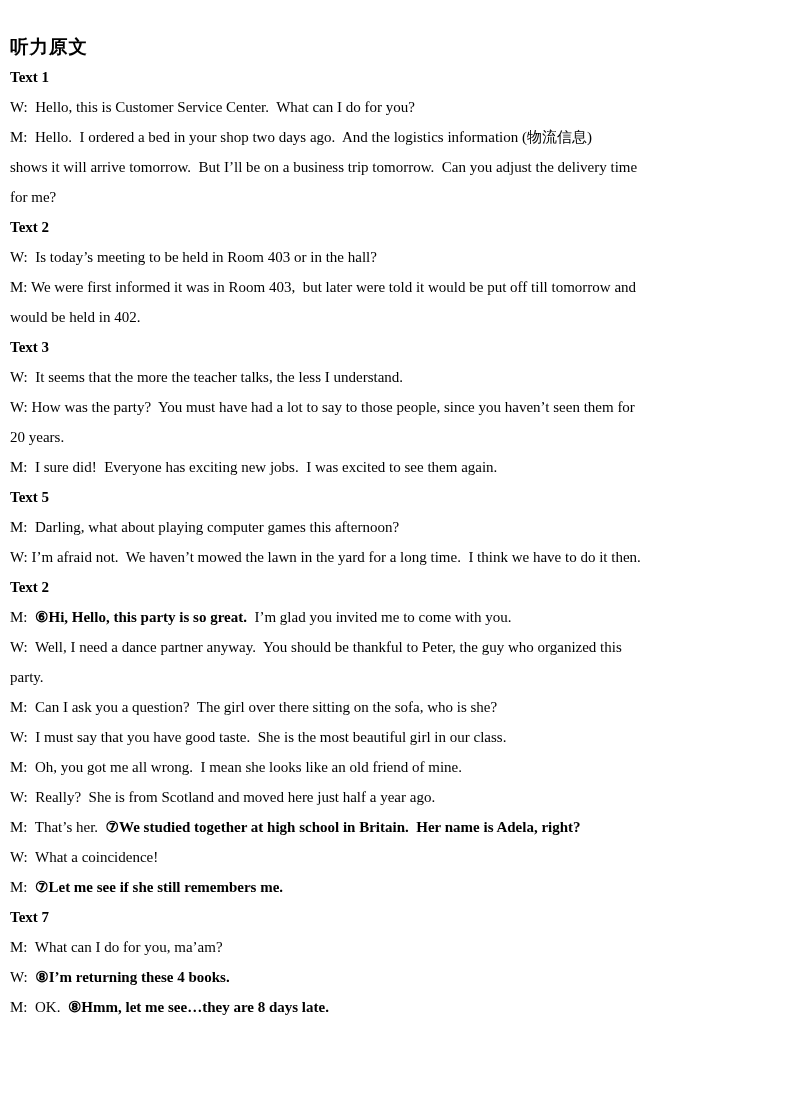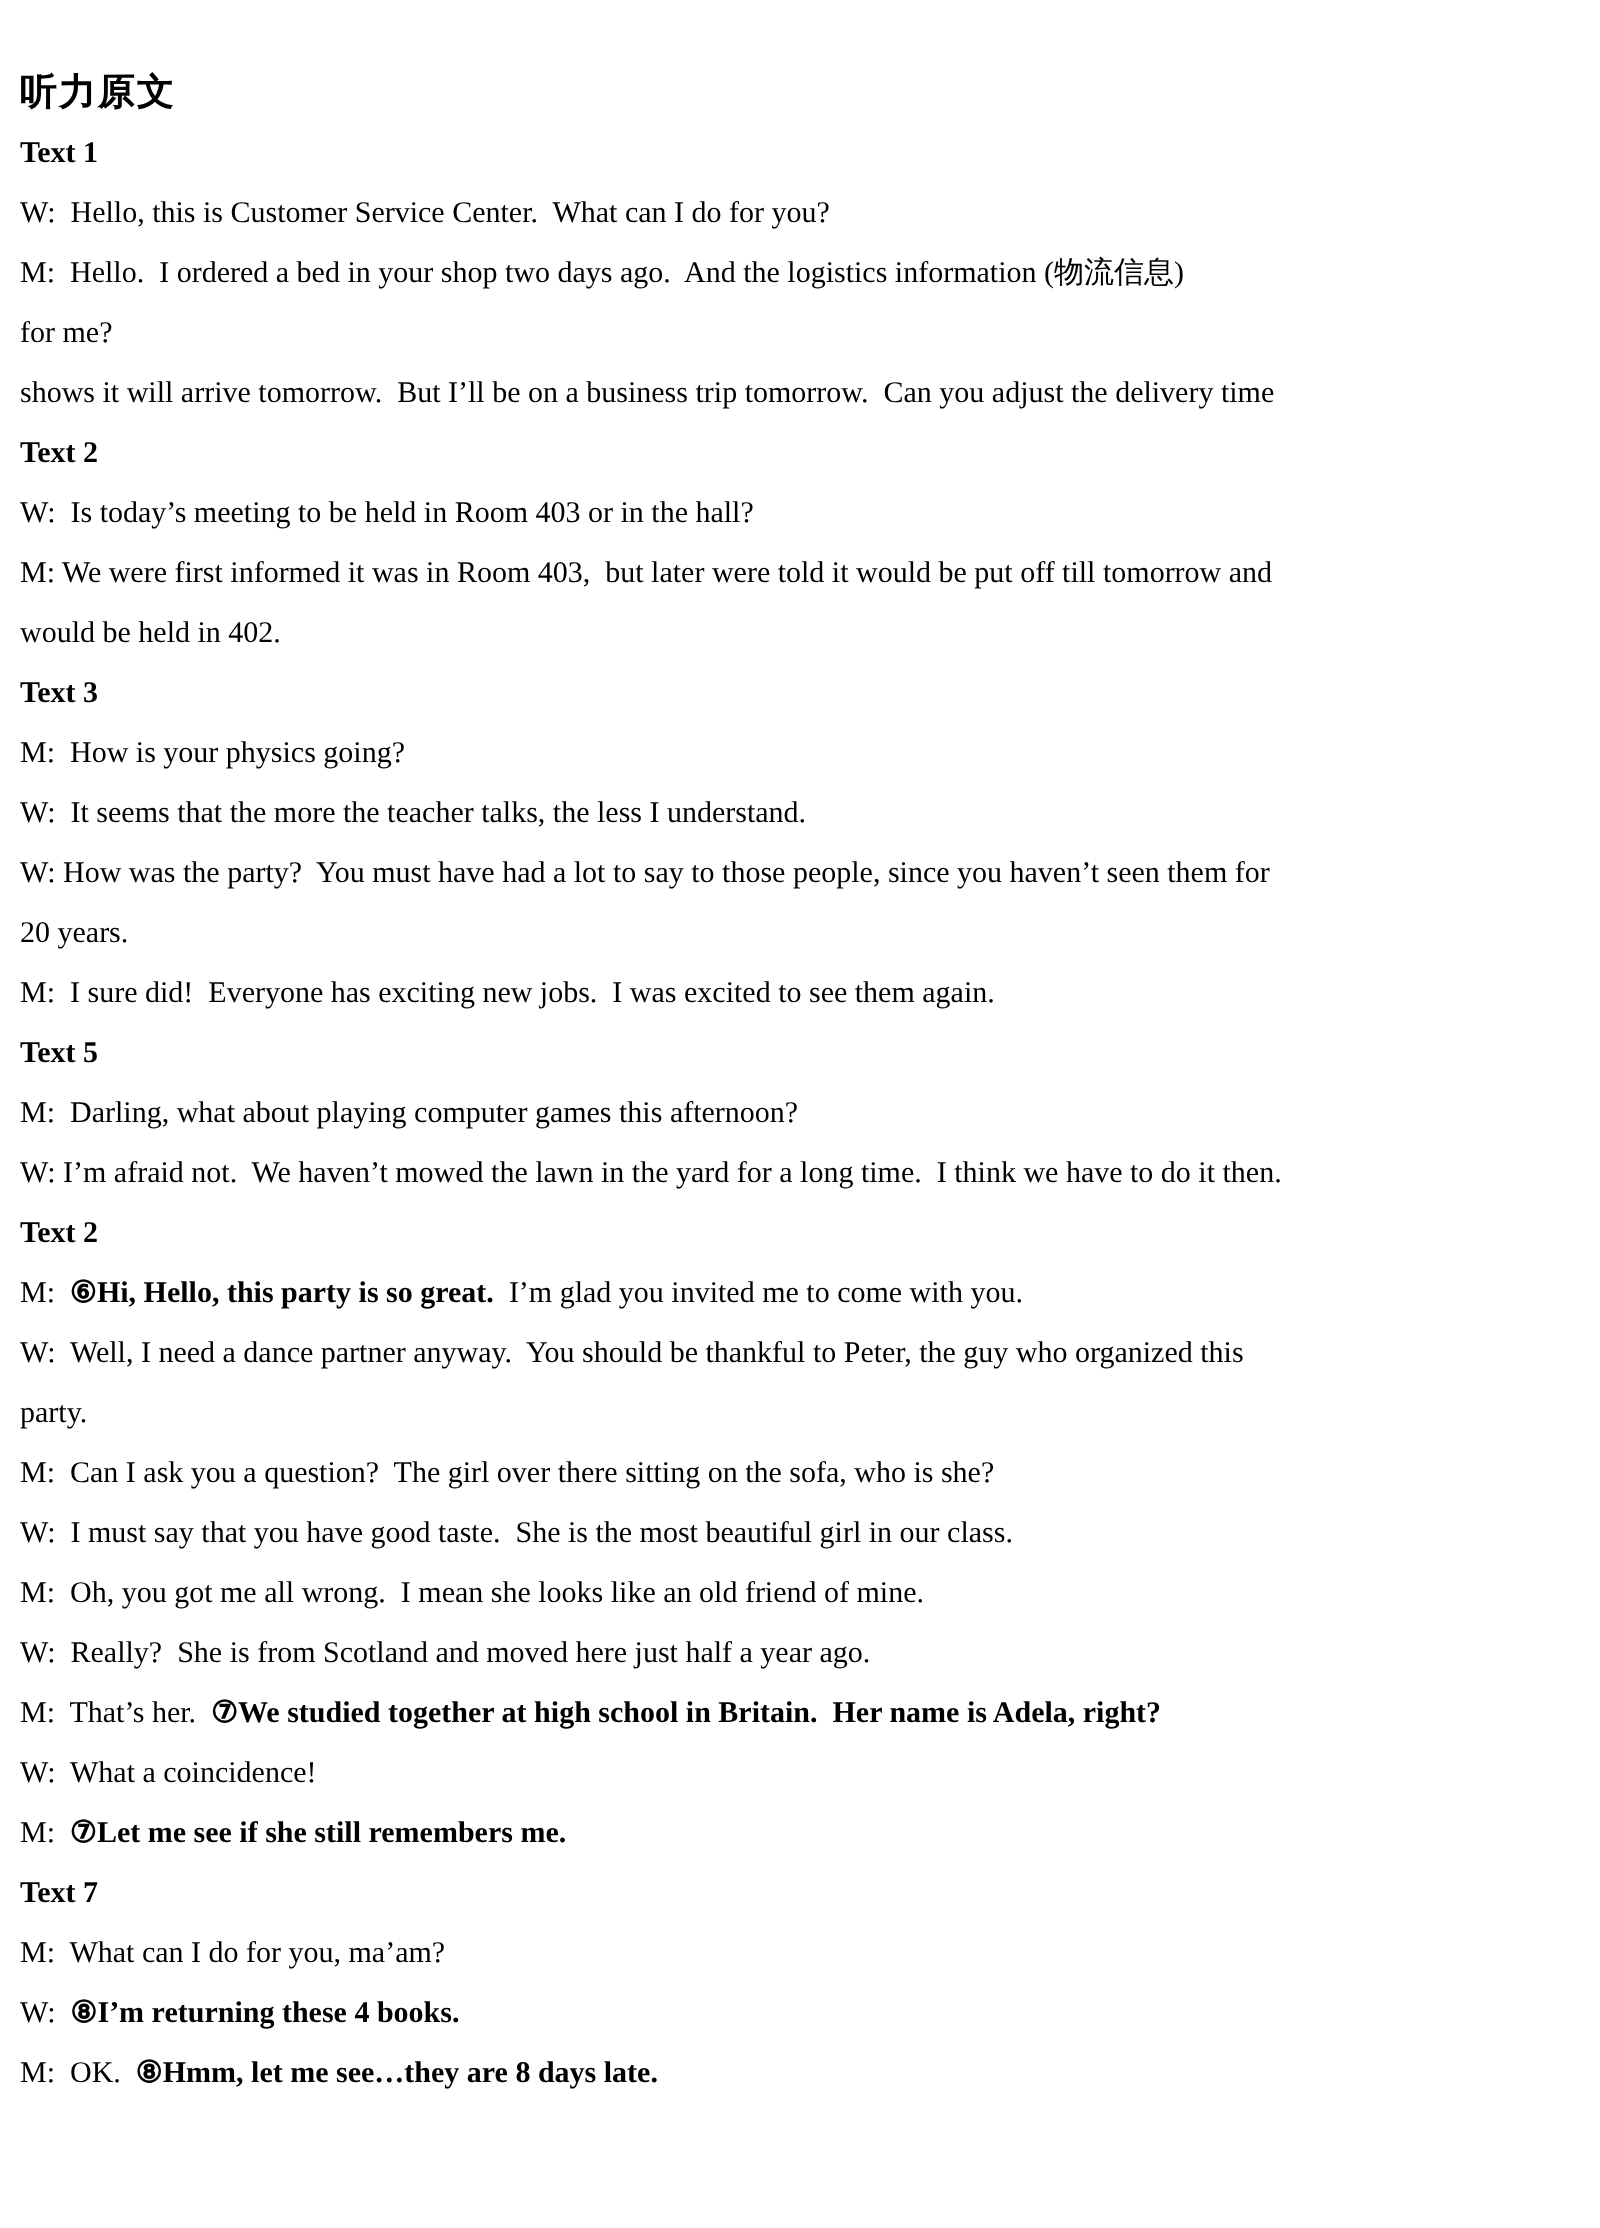--- a/index.html
+++ b/index.html
@@ -38,28 +38,27 @@
 </style>
 </head>
 <body>
 
 <div class="doc">
   <div class="line title">听力原文</div>
   <div>
       <div class="line heading"><span class="seg bold">Text 1</span></div>
       <div class="line body"><span class="seg">W:  Hello, this is Customer Service Center.  What can I do for you?</span></div>
       <div class="line body"><span class="seg">M:  Hello.  I ordered a bed in your shop two days ago.  And the logistics information (物流信息)</span></div>
+      <div class="line body"><span class="seg">shows it will arrive tomorrow.  But I’ll be on a business trip tomorrow.  Can you adjust the delivery time</span></div>
       <div class="line body"><span class="seg">for me?</span></div>
-      <div class="line body"><span class="seg">shows it will arrive tomorrow.  But I’ll be on a business trip tomorrow.  Can you adjust the delivery time</span></div>
       <div class="line heading"><span class="seg bold">Text 2</span></div>
       <div class="line body"><span class="seg">W:  Is today’s meeting to be held in Room 403 or in the hall?</span></div>
       <div class="line body"><span class="seg">M: We were first informed it was in Room 403,  but later were told it would be put off till tomorrow and</span></div>
       <div class="line body"><span class="seg">would be held in 402.</span></div>
       <div class="line heading"><span class="seg bold">Text 3</span></div>
-      <div class="line body"><span class="seg">M:  How is your physics going?</span></div>
       <div class="line body"><span class="seg">W:  It seems that the more the teacher talks, the less I understand.</span></div>
       <div class="line body"><span class="seg">W: How was the party?  You must have had a lot to say to those people, since you haven’t seen them for</span></div>
       <div class="line body"><span class="seg">20 years.</span></div>
       <div class="line body"><span class="seg">M:  I sure did!  Everyone has exciting new jobs.  I was excited to see them again.</span></div>
       <div class="line heading"><span class="seg bold">Text 5</span></div>
       <div class="line body"><span class="seg">M:  Darling, what about playing computer games this afternoon?</span></div>
       <div class="line body"><span class="seg">W: I’m afraid not.  We haven’t mowed the lawn in the yard for a long time.  I think we have to do it then.</span></div>
       <div class="line heading"><span class="seg bold">Text 2</span></div>
       <div class="line body"><span class="seg">M:  </span><span class="seg bold">⑥Hi, Hello, this party is so great.</span><span class="seg">  I’m glad you invited me to come with you.</span></div>
       <div class="line body"><span class="seg">W:  Well, I need a dance partner anyway.  You should be thankful to Peter, the guy who organized this</span></div>

